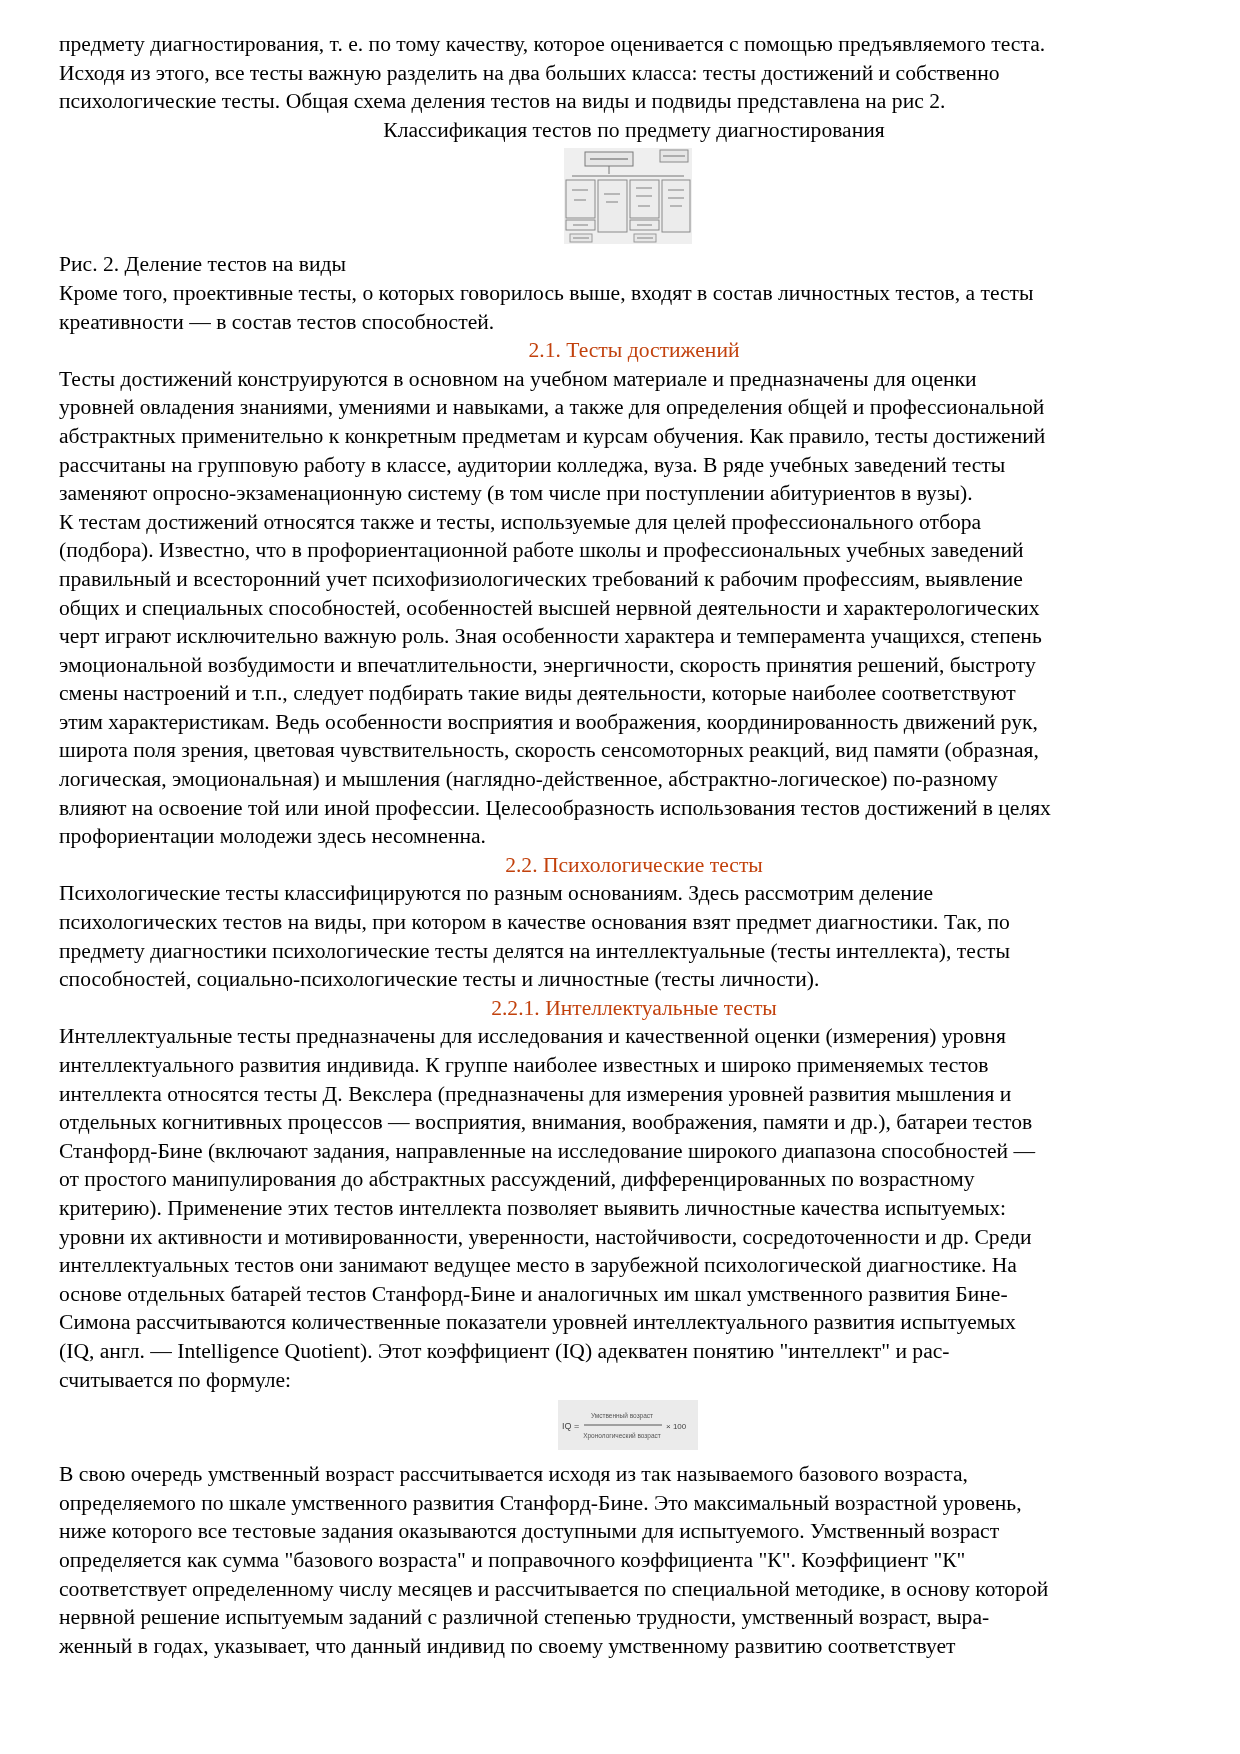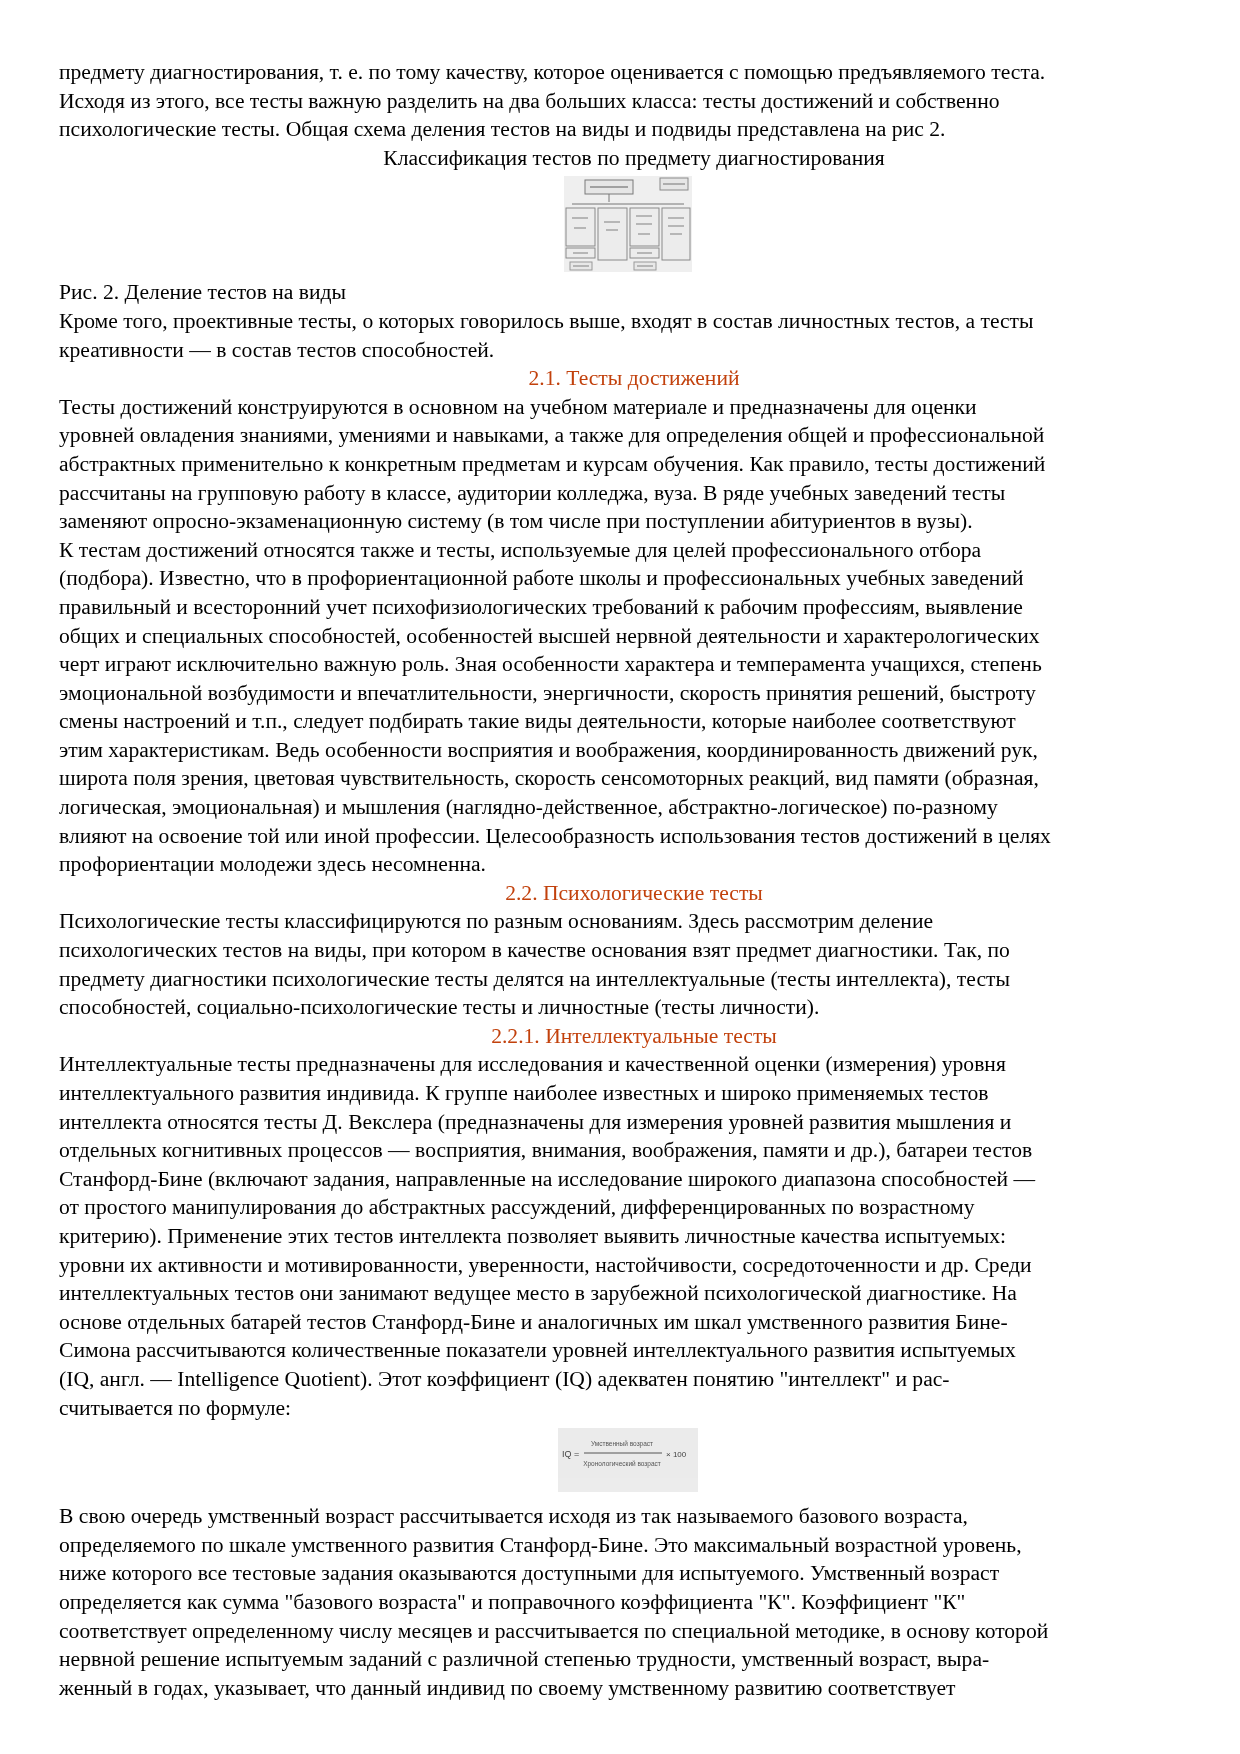--- a/index.html
+++ b/index.html
@@ -1,30 +1,30 @@
 <!DOCTYPE html>
 <html><head>
 <meta charset="utf-8">
 <style>
   html, body { margin: 0; padding: 0; background: #ffffff; }
   body { width: 1240px; height: 1754px; position: relative; overflow: hidden; }
   .page {
     position: absolute; left: 59px; top: 30px; width: 1150px;
     font-family: "Liberation Serif", "DejaVu Serif", serif;
-    font-size: 21.6px; line-height: 28.6px; color: #000; margin-top: 28px;
+    font-size: 21.6px; line-height: 28.6px; color: #000;
   }
   .line { white-space: nowrap; display: block; height: 28.6px; }
   .center { text-align: center; }
   .red { color: #c2410c; }
   .fig1 {
     display: block; margin: 4px auto 6px auto; width: 128px; height: 96px;
     background: #f1f1f1; position: relative; left: -6px;
   }
   .fig2 {
-    display: block; margin: 6px auto 10px auto; width: 140px; height: 64px;
+    display: block; margin: 6px auto 10px auto; width: 140px; height: 50px;
     background: #ececec; position: relative; left: -6px;
   }
   svg text { font-family: "Liberation Sans", sans-serif; }
 </style>
 </head>
 <body>
 
 <div class="page">
 
   <div>

